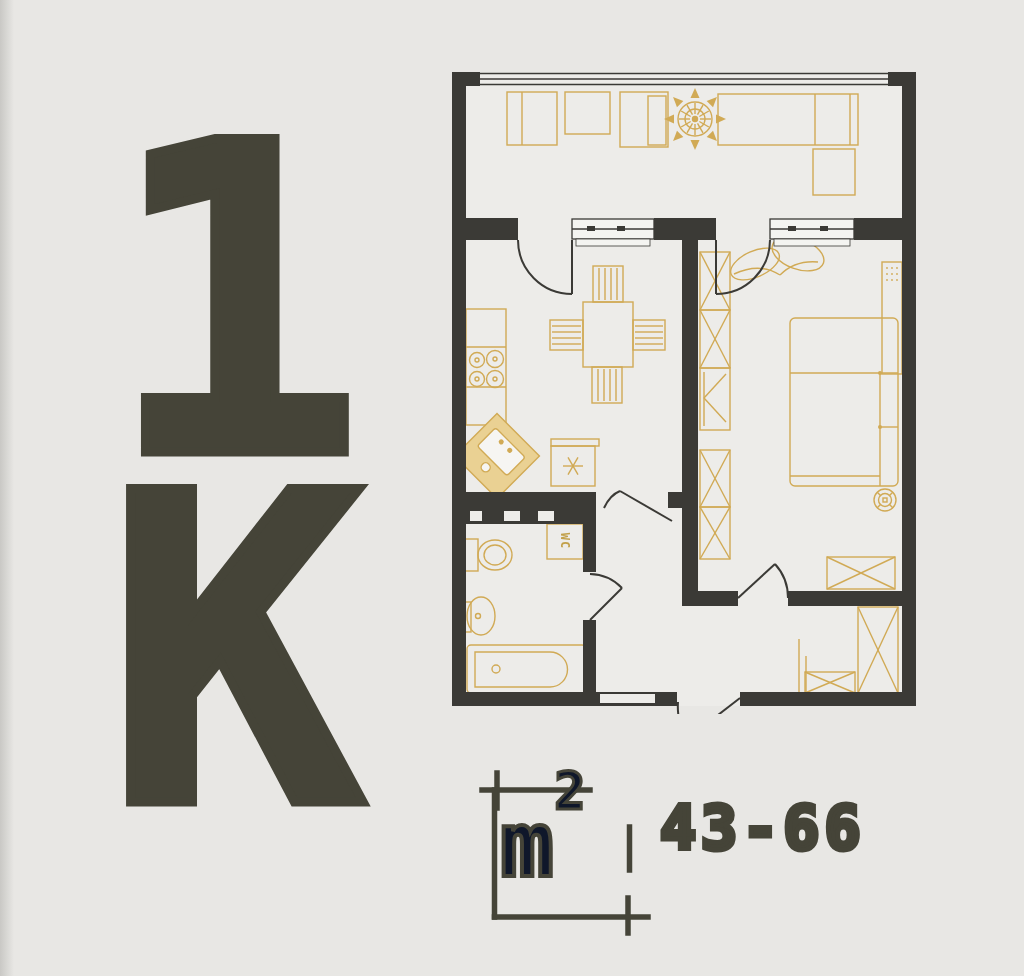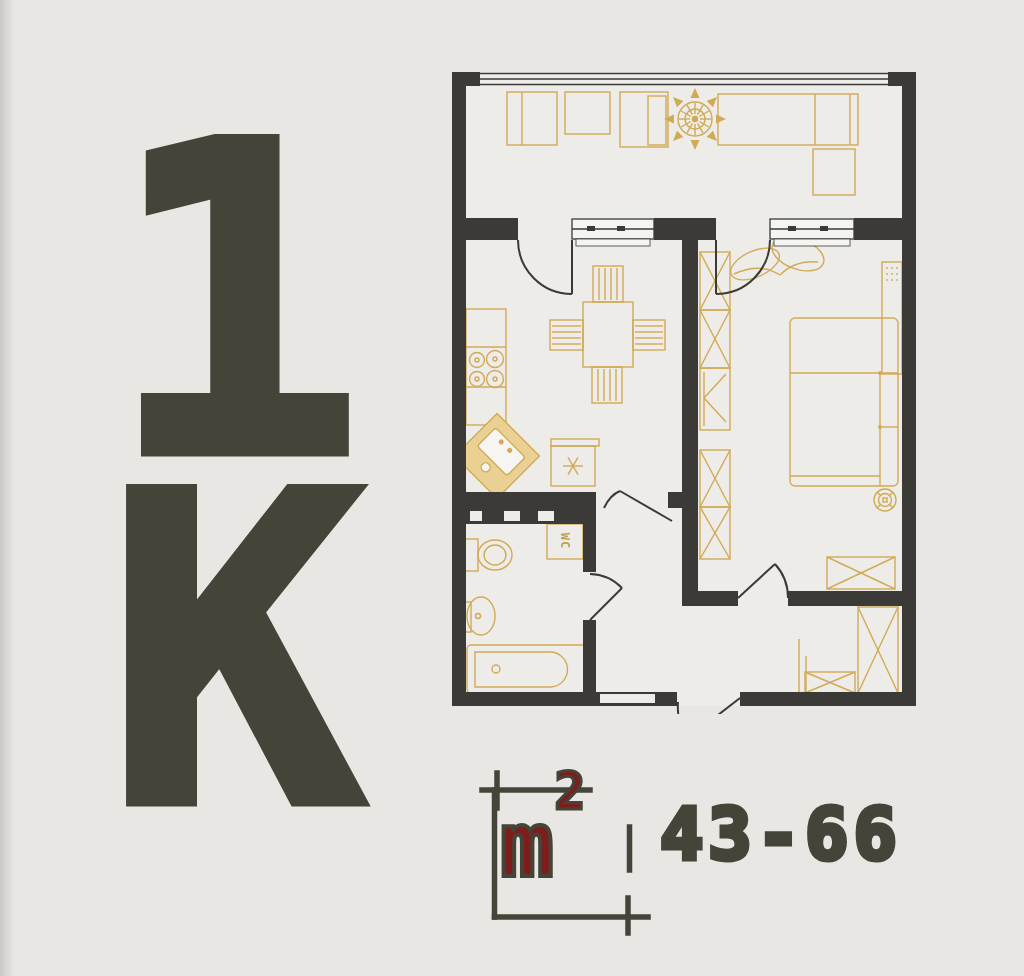--- a/index.html
+++ b/index.html
@@ -15,31 +15,31 @@
   .big-type{
     position:absolute;left:106px;top:128px;width:268px;
     color:#454438;
     font-weight:bold;font-size:430px;line-height:0.815;
     -webkit-text-stroke:9px #454438;
     text-align:left;white-space:pre;
   }
   .plan-svg{position:absolute;left:450px;top:62px;width:470px;height:652px;}
   .bracket-svg{position:absolute;left:478px;top:766px;width:180px;height:175px;}
   .m2{
-    position:absolute;left:500px;top:800px;color:#7f1d1d;
+    position:absolute;left:500px;top:800px;color:#0f172a;
     font-weight:bold;font-size:90px;line-height:1;
     -webkit-text-stroke:4px #454438;
   }
   .m2 sup{
     font-size:52px;-webkit-text-stroke:3px #454438;
     display:inline-block;transform:translateY(-36px);
   }
   .range{
     position:absolute;left:660px;top:798px;color:#454438;
-    font-weight:bold;font-size:72px;line-height:1;letter-spacing:5px;
+    font-weight:bold;font-size:60px;line-height:1;letter-spacing:5px;
     -webkit-text-stroke:5px #454438;
   }
 </style>
 </head>
 <body>
 
 <div class="edge-shade"></div>
 
 <div class="big-type"><div>1</div><div>К</div></div>
 

